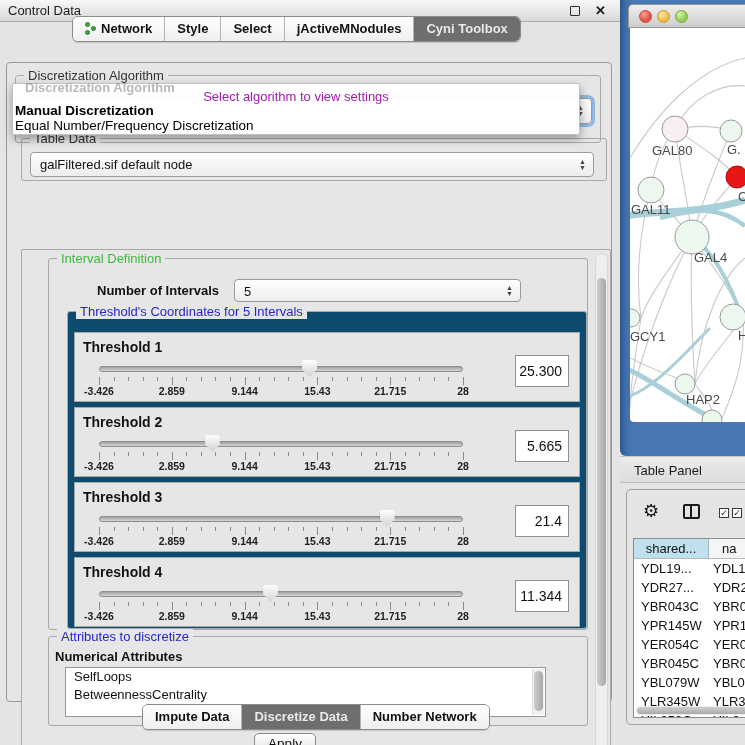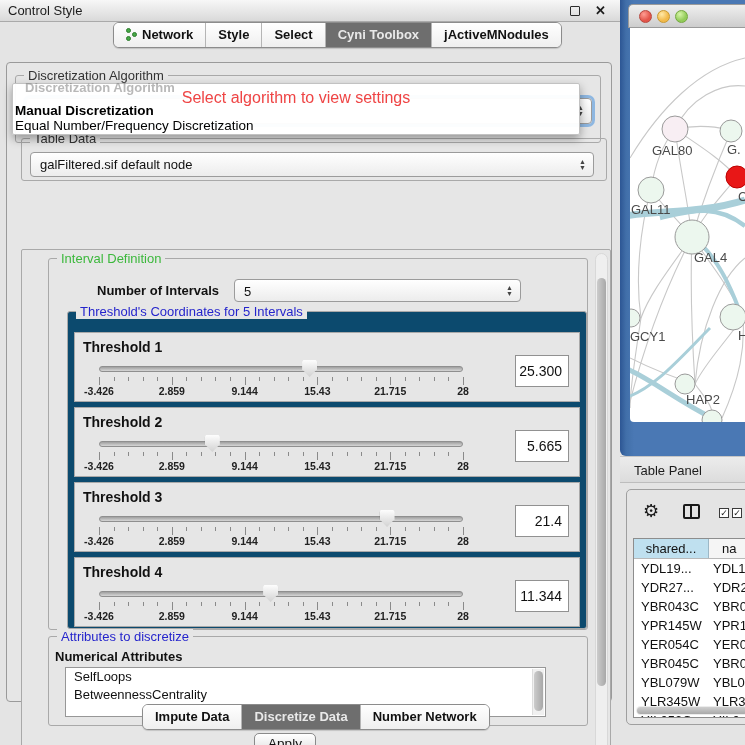--- a/index.html
+++ b/index.html
@@ -16,21 +16,21 @@
   .close-icon { position:absolute; right:14px; top:0; font-size:13px; font-weight:bold;
     color:#1c1c1c; line-height:22px; cursor:default; }
 
   .tabgroup { position:absolute; display:flex; border:1px solid #8c8c8c; border-radius:6px;
     overflow:hidden; background:#fff; box-shadow:0 1px 1px rgba(0,0,0,.15); }
   .tabgroup .tab { font-size:13px; font-weight:bold; color:#111; padding:4px 12px 5px;
     background:linear-gradient(#ffffff,#efefef); border-left:1px solid #b5b5b5;
     white-space:nowrap; display:flex; align-items:center; gap:5px; cursor:default; }
   .tabgroup .tab:first-child { border-left:none; }
   .tabgroup .tab.active { background:#6e6e6e; color:#e9e9e9; }
-  .top-tabbar { left:72px; top:22px;margin-left:41px; }
+  .top-tabbar { left:72px; top:16px; }
   .bottom-tabbar { left:142px; top:704px; }
   .net-tab-icon { position:relative; width:11px; height:13px; display:inline-block; }
   .net-tab-icon i { position:absolute; width:5px; height:5px; border-radius:50%;
     background:#45a845; border:1px solid #2e7b2e; }
   .net-tab-icon i:nth-child(1){ left:0; top:0; }
   .net-tab-icon i:nth-child(2){ left:0; top:8px; }
   .net-tab-icon i:nth-child(3){ left:6px; top:4px; }
 
   .cp-pane { position:absolute; left:6px; top:62px; width:606px; height:640px;
     border:1px solid #9a9a9a; border-radius:4px; background:#e6e6e6; }
@@ -49,21 +49,21 @@
     display:flex; flex-direction:column; line-height:6px; font-size:7px; color:#444; }
   .combo.focus-ring { box-shadow:0 0 0 3px rgba(96,158,222,.65); }
 
   
   .popup { position:absolute; left:12px; top:83px; width:568px; height:52px;
     background:rgba(255,255,255,.97); border:1px solid #c2c2c2; border-radius:2px;
     box-shadow:0 4px 10px rgba(0,0,0,.35); z-index:30; }
   .popup .ghost { position:absolute; left:12px; top:-4px; font-size:13px; font-weight:bold;
     color:rgba(125,125,125,.55); }
   .popup .hint { position:absolute; left:0; right:0; top:5px; text-align:center;
-    font-size:16px; color:#ef4444; }
+    font-size:13px; color:#a21caf; }
   .popup .item { position:absolute; left:2px; font-size:13.5px; color:#000; white-space:nowrap; }
   .popup .item.sel { font-weight:bold; top:19px; }
   .popup .item.alt { top:34px; }
 
   
   .scrollpanel { position:absolute; left:14px; top:186px; width:590px; height:599px;
     border:1px solid #a9a9a9; border-radius:2px; background:#e6e6e6;text-decoration:underline; }
   .vscroll { position:absolute; right:2px; top:3px; bottom:3px; width:13px;
     background:#efefef; border:1px solid #d8d8d8; border-radius:7px; }
   .vscroll .thumb { position:absolute; left:1px; width:9px;
@@ -148,35 +148,35 @@
   .hscroll .thumb { position:absolute; left:1px; top:1px; height:7px; width:96%;
     background:linear-gradient(#cfcfcf,#a9a9a9); border-radius:4px; }
 </style>
 </head>
 <body>
 
 <div class="screen">
 
   <div class="cp">
     <div class="cp-titlebar">
-      <span>Control Style</span>
+      <span>Control Data</span>
       <span class="float-icon"></span>
       <span class="close-icon">✕</span>
     </div>
 
     <div class="tabgroup top-tabbar" id="top-tabbar">
         <div class="tab"><span class="net-tab-icon">
             <i></i>
             <i></i>
             <i></i>
           </span>Network</div>
         <div class="tab">Style</div>
         <div class="tab">Select</div>
+        <div class="tab">jActiveMNodules</div>
         <div class="tab active">Cyni Toolbox</div>
-        <div class="tab">jActiveMNodules</div>
       </div>
 
     <div class="cp-pane">
 
       <div class="group" style="left:8px; top:12px; width:586px; height:68px;">
         <span class="group-label plain">Discretization Algorithm</span>
         <div class="combo focus-ring" style="left:10px; top:22px; width:566px; height:26px;">
           <span class="arrows">
             <span>▲</span>
               <span>▼</span>

